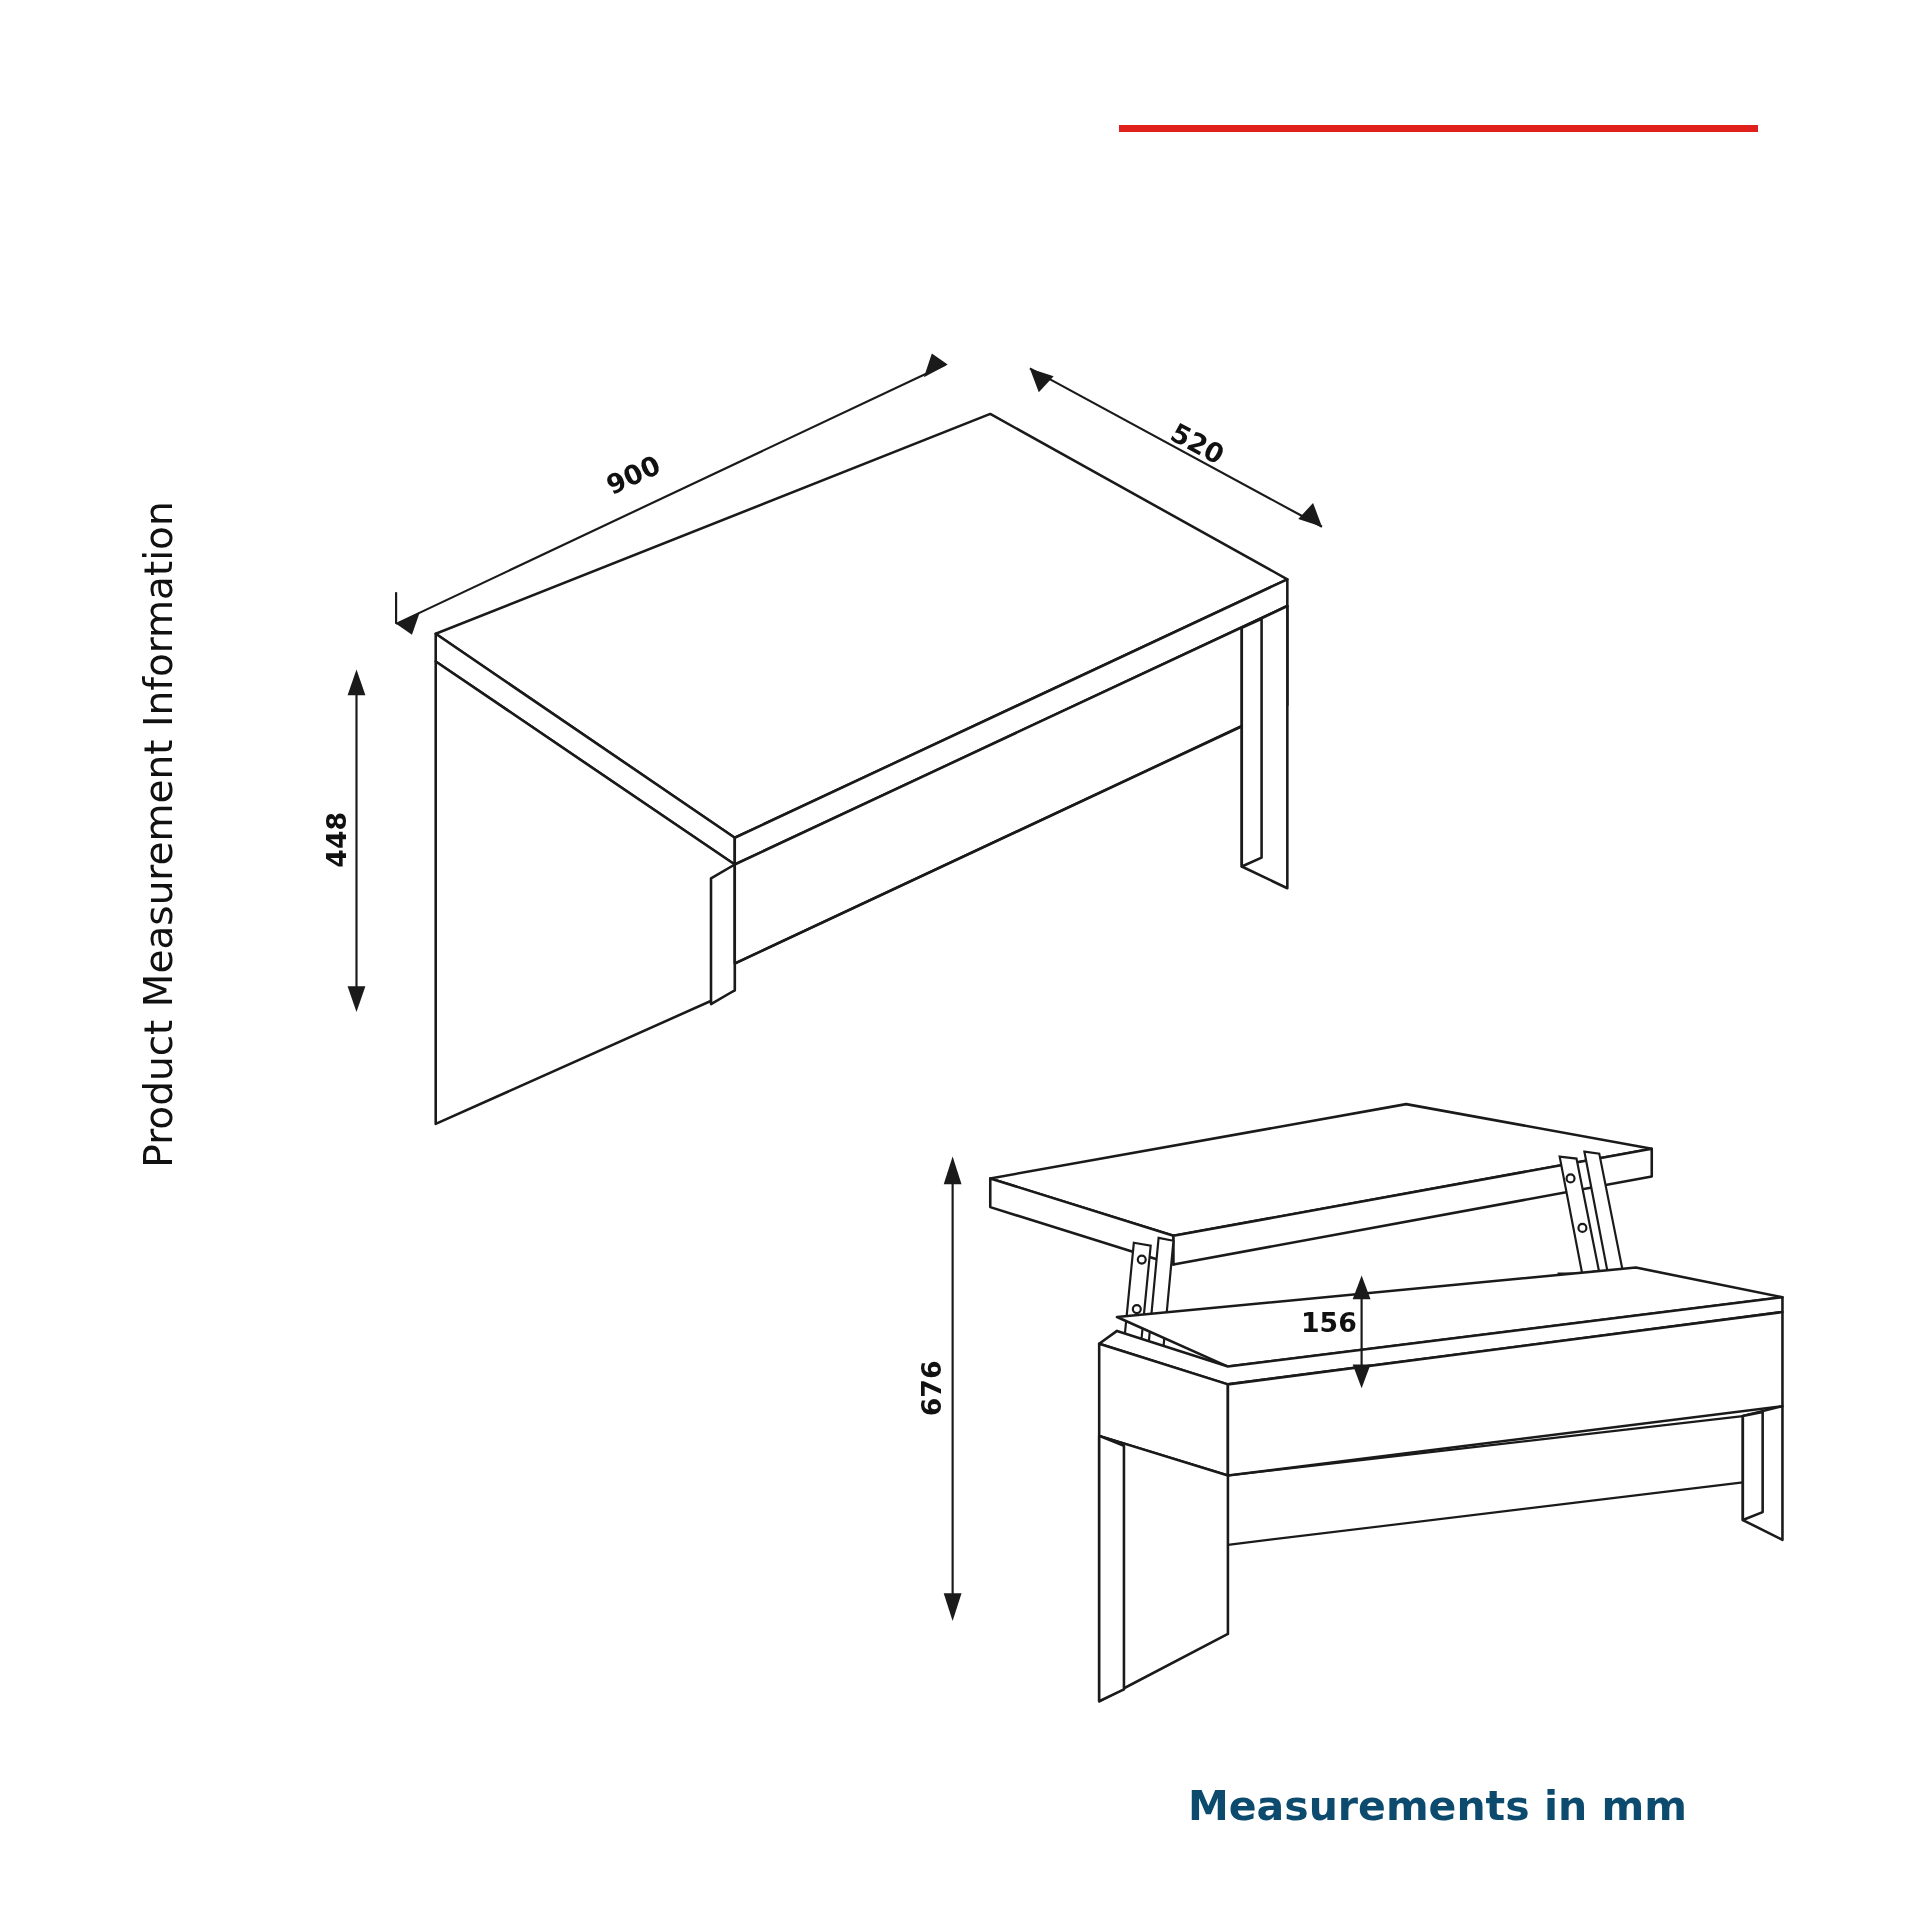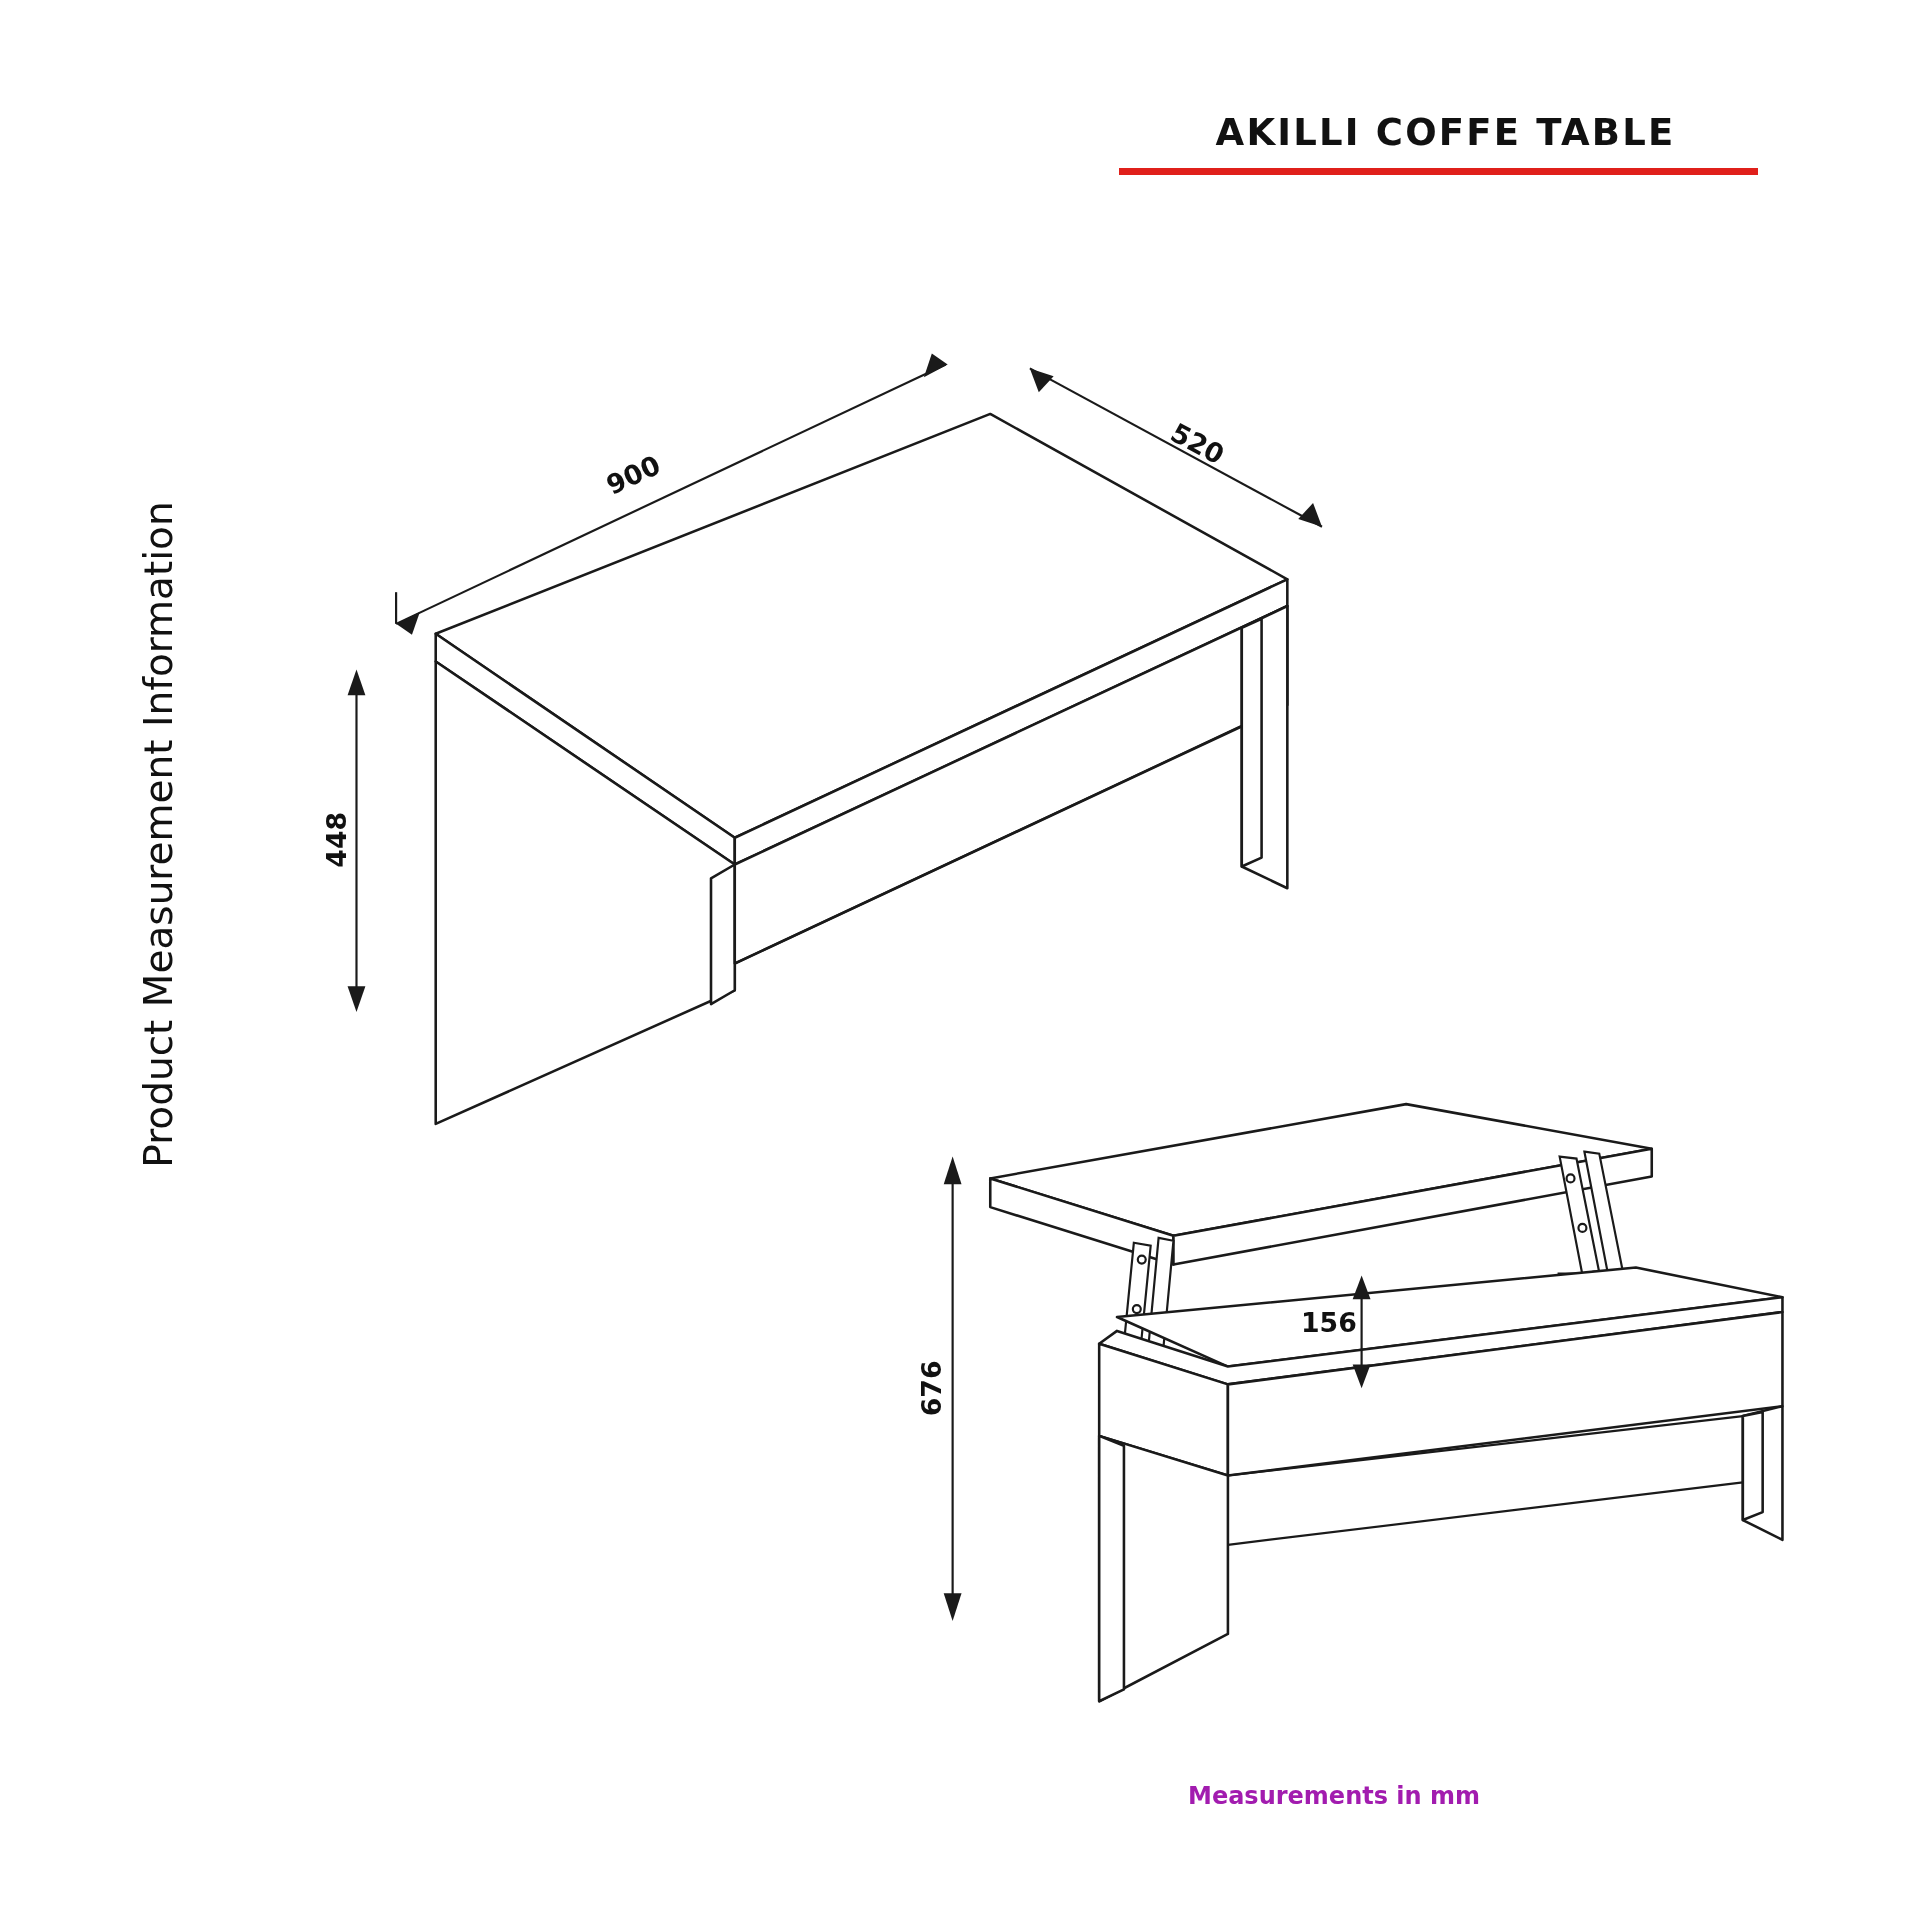--- a/index.html
+++ b/index.html
@@ -51,23 +51,23 @@
     font-weight: 500;
     color: #111111;
     white-space: nowrap;
   }
 
   
   #footer-note {
     position: absolute;
     left: 1188px;
     top: 1782px;
-    font-size: 24px;
+    font-size: 41px;
     font-weight: bold;
-    color: #a21caf;
+    color: #0c4a6e;
     white-space: nowrap;
   }
 
   
   #drawing {
     position: absolute;
     left: 0;
     top: 0;
     width: 1931px;
     height: 1931px;
@@ -97,21 +97,20 @@
     font-family: "DejaVu Sans", "Liberation Sans", sans-serif;
     font-size: 27px;
     font-weight: bold;
     fill: #111111;
   }
 </style>
 </head>
 <body>
 
 <div id="title-block">
-  <div id="product-title">AKILLI COFFE TABLE</div>
   <div id="title-underline" style="background: rgb(224, 32, 27);"></div>
 </div>
 
 <div id="side-label">Product Measurement Information</div>
 
 <svg id="drawing" viewBox="0 0 1950 1950" xmlns="http://www.w3.org/2000/svg">
 
   <g>
 
     <polygon class="furn" points="440,640 1000,418 1300,585 742,846"></polygon>

